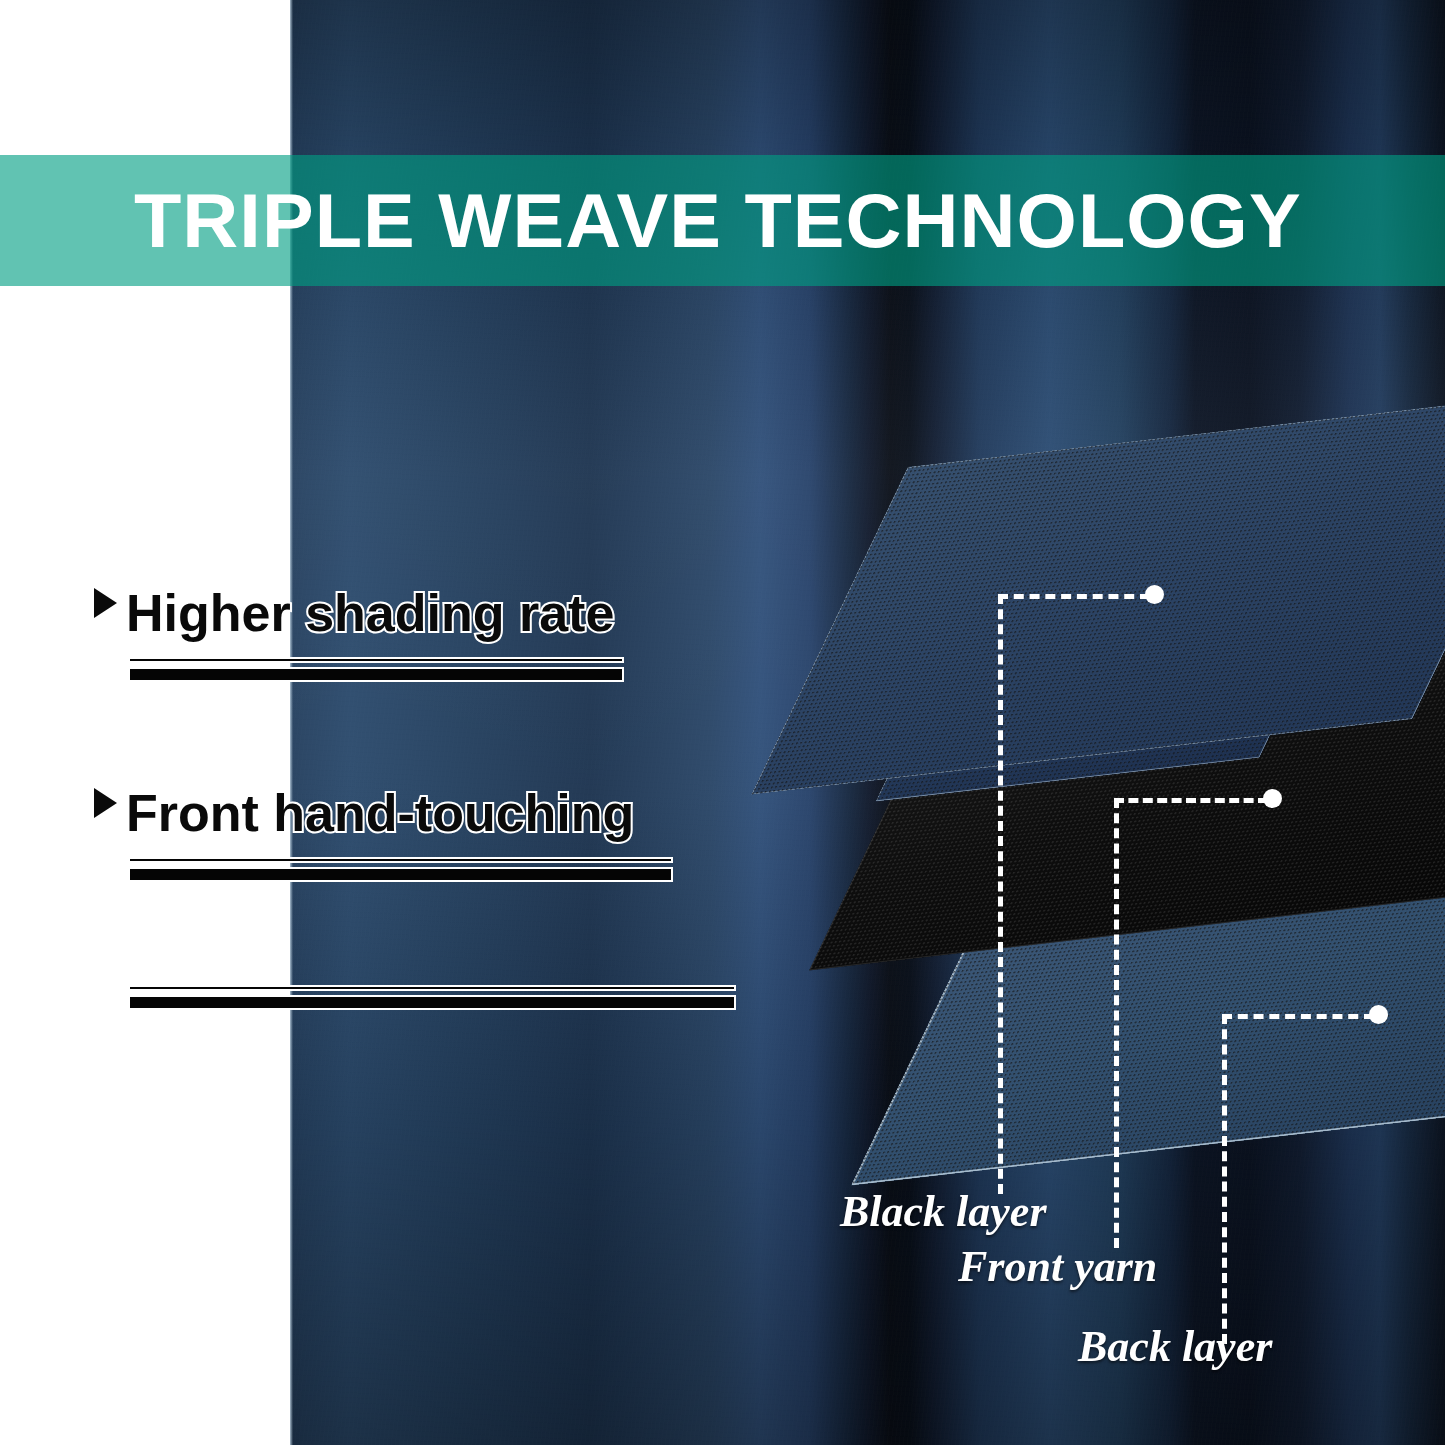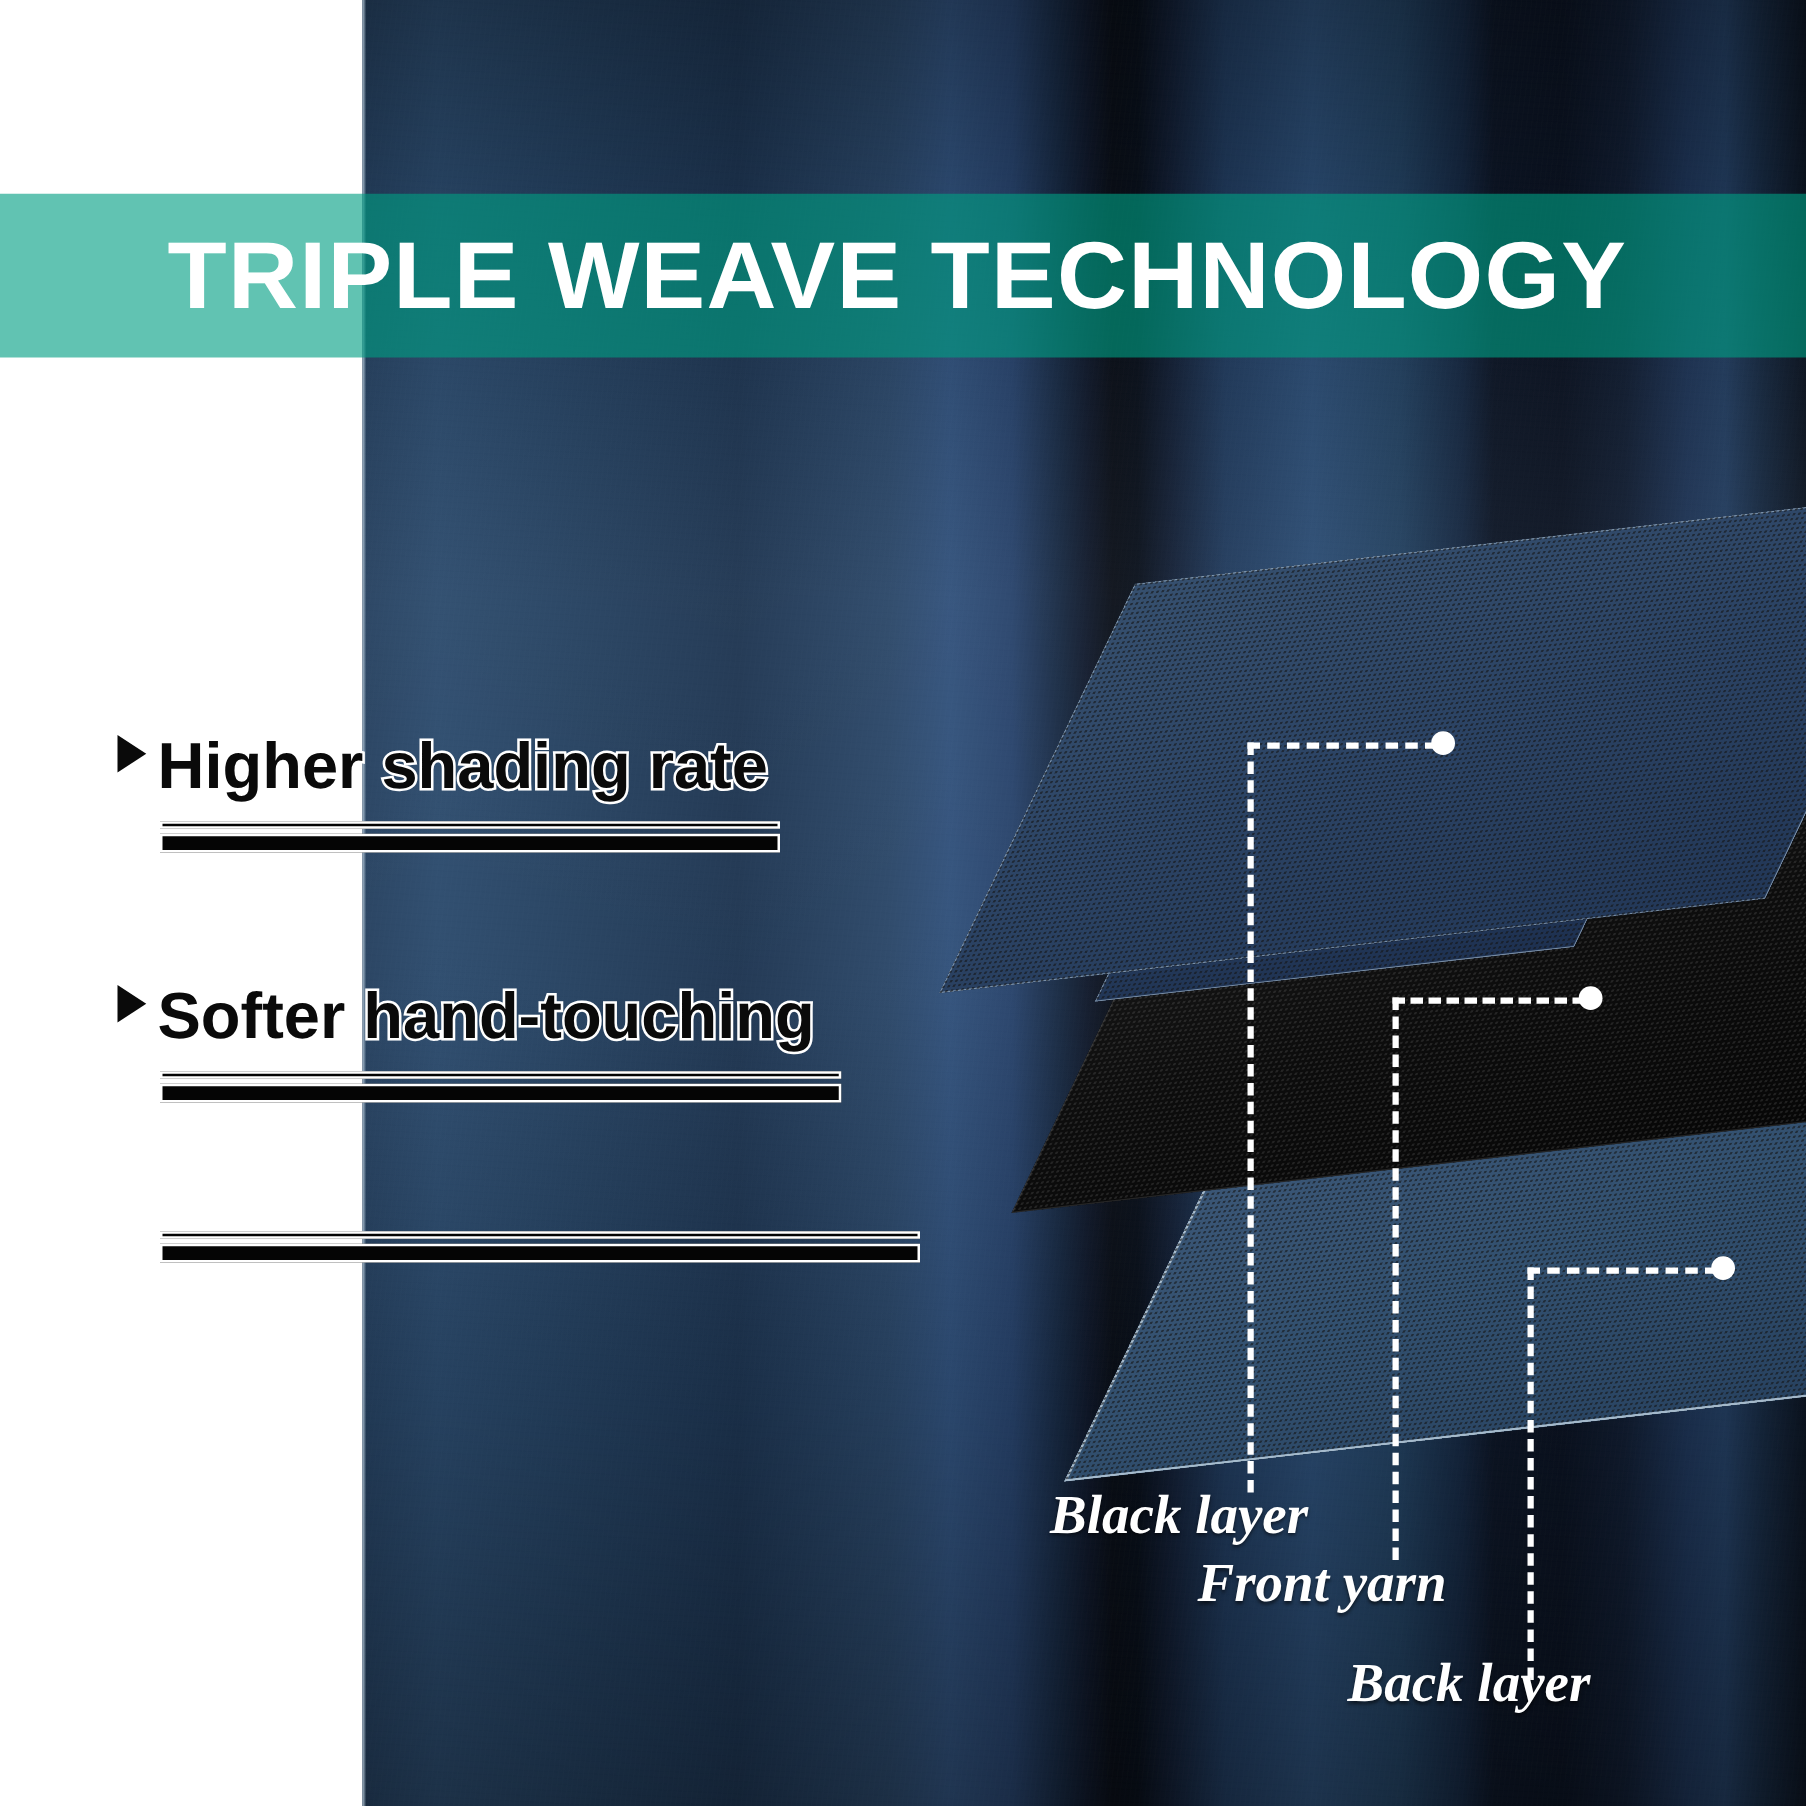--- a/index.html
+++ b/index.html
@@ -319,21 +319,21 @@
       </div>
       <div class="bar-group">
         <div class="bar thin"></div>
         <div class="bar thick"></div>
       </div>
     </div>
 
     <div class="feature f1">
       <div class="feature-row">
         <span class="bullet-icon"></span>
-        <span class="feature-text">Softer hand-touching</span>
+        <span class="feature-text">Front hand-touching</span>
       </div>
       <div class="bar-group">
         <div class="bar thin"></div>
         <div class="bar thick"></div>
       </div>
     </div>
 
     <div class="feature f2">
       <div class="bar-group">
         <div class="bar thin"></div>

